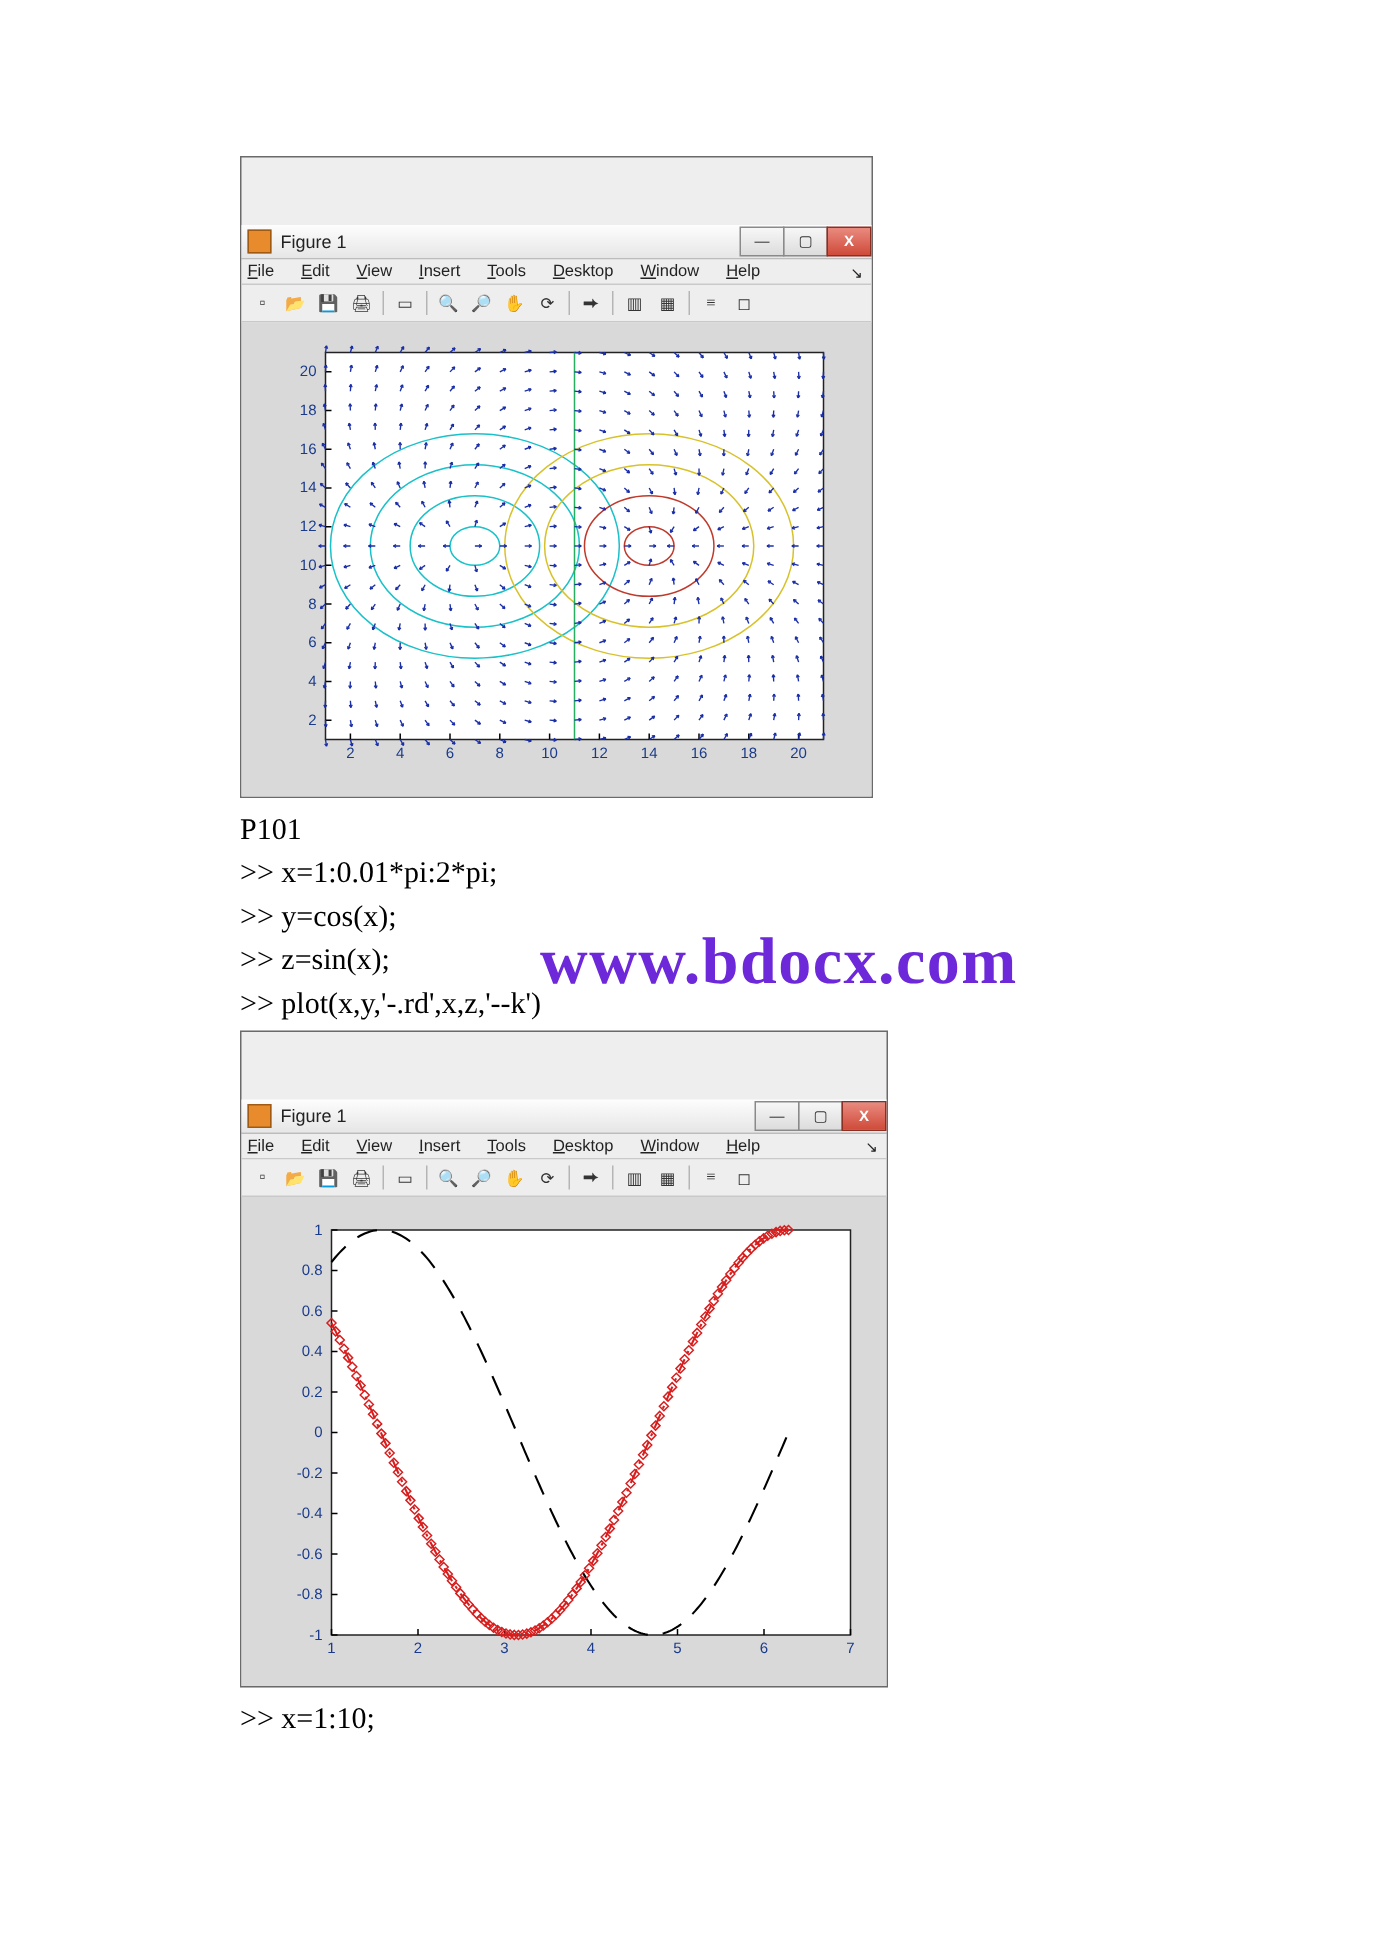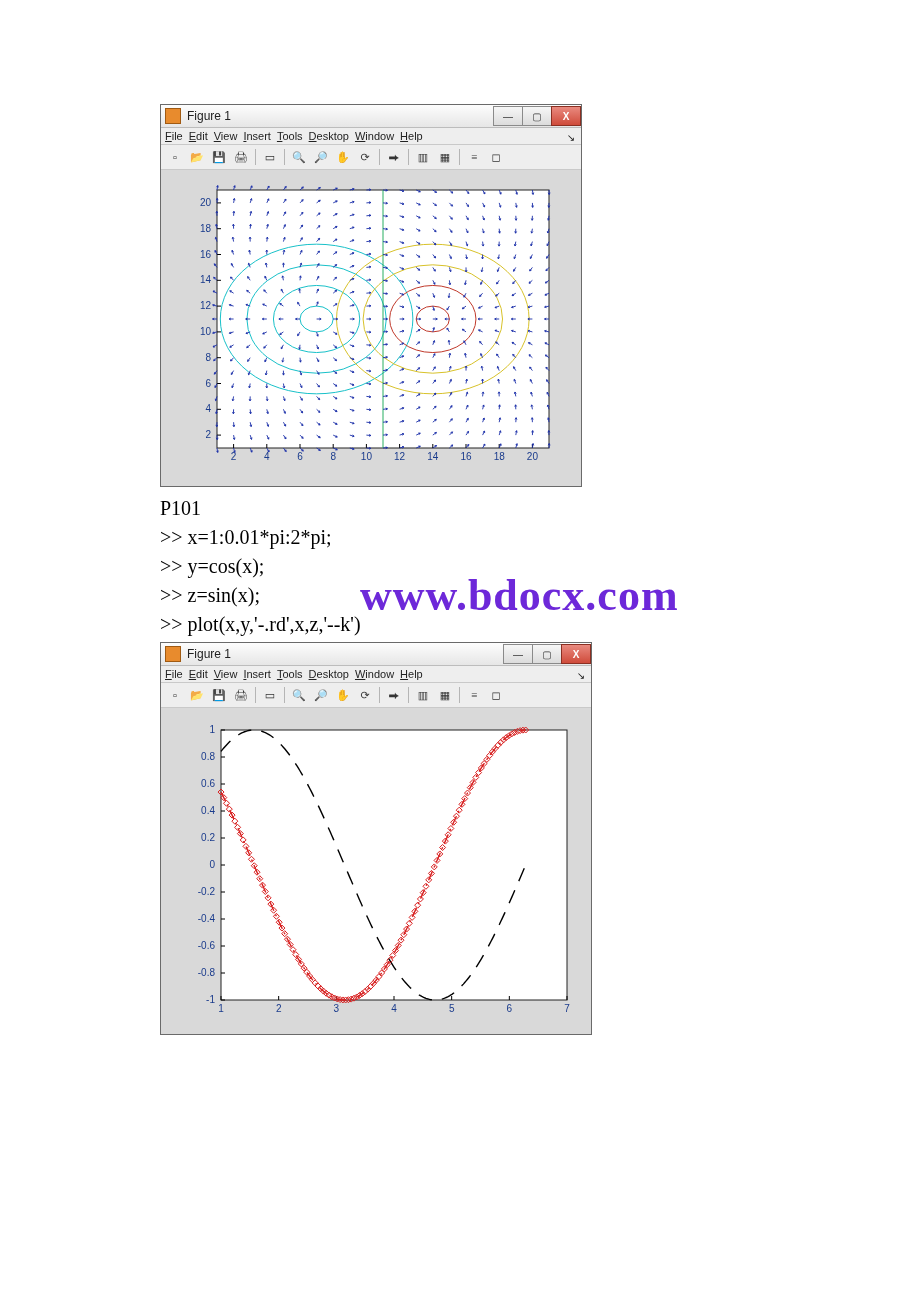--- a/index.html
+++ b/index.html
@@ -21,20 +21,21 @@
     width: 420px;
   }
   .figwin.second { width: 430px; }
   .titlebar {
     display: flex;
     align-items: center;
     background: linear-gradient(#fdfdfd, #e6e6e6);
     border-bottom: 1px solid #bcbcbc;
     height: 22px;
     padding: 0 0 0 4px;
+    margin-top: 45px;
   }
   .titlebar .appicon {
     width: 14px; height: 14px;
     background: #e88b2d;
     border: 1px solid #a05a12;
     margin-right: 6px;
   }
   .titlebar .title {
     flex: 1;
     font-family: Tahoma, Arial, sans-serif;
@@ -56,21 +57,21 @@
     border-color:#8b2f22;
   }
   .menubar {
     display: flex;
     align-items: flex-end;
     background: #eeeeee;
     font-family: Tahoma, Arial, sans-serif;
     font-size: 11px;
     color: #222;
     padding: 2px 4px;
-    gap: 6px;
+    gap: 18px;
     border-bottom: 1px solid #c9c9c9;
   }
   .menubar .m u { text-decoration: underline; }
   .menubar .spacer { flex:1; }
   .menubar .dock {
     width: 12px; height: 10px;
     display:flex; align-items:center; justify-content:center;
     font-size:10px;
   }
   .toolbar {
@@ -1745,14 +1746,15 @@
           <path d="M 340.81533668156726 12.874020953242393 L 343.81533668156726 15.874020953242393 L 340.81533668156726 18.874020953242393 L 337.81533668156726 15.874020953242393 Z" fill="none" stroke="#d81e1e" stroke-width="1"></path>
           <path d="M 343.585006554725 11.483670041496566 L 346.585006554725 14.483670041496566 L 343.585006554725 17.483670041496566 L 340.585006554725 14.483670041496566 Z" fill="none" stroke="#d81e1e" stroke-width="1"></path>
           <path d="M 346.3546764278828 10.398946489776108 L 349.3546764278828 13.398946489776108 L 346.3546764278828 16.398946489776108 L 343.3546764278828 13.398946489776108 Z" fill="none" stroke="#d81e1e" stroke-width="1"></path>
           <path d="M 349.1243463010406 9.622352036512495 L 352.1243463010406 12.622352036512495 L 349.1243463010406 15.622352036512495 L 346.1243463010406 12.622352036512495 Z" fill="none" stroke="#d81e1e" stroke-width="1"></path>
           <path d="M 351.8940161741983 9.155677770491934 L 354.8940161741983 12.155677770491934 L 351.8940161741983 15.155677770491934 L 348.8940161741983 12.155677770491934 Z" fill="none" stroke="#d81e1e" stroke-width="1"></path>
           <path d="M 354.6636860473561 9 L 357.6636860473561 12 L 354.6636860473561 15 L 351.6636860473561 12 Z" fill="none" stroke="#d81e1e" stroke-width="1"></path>
         </svg>
     </div>
   </div>
 
+  <div class="code">&gt;&gt; x=1:10;</div>
 
 </div>
 
 </body></html>

